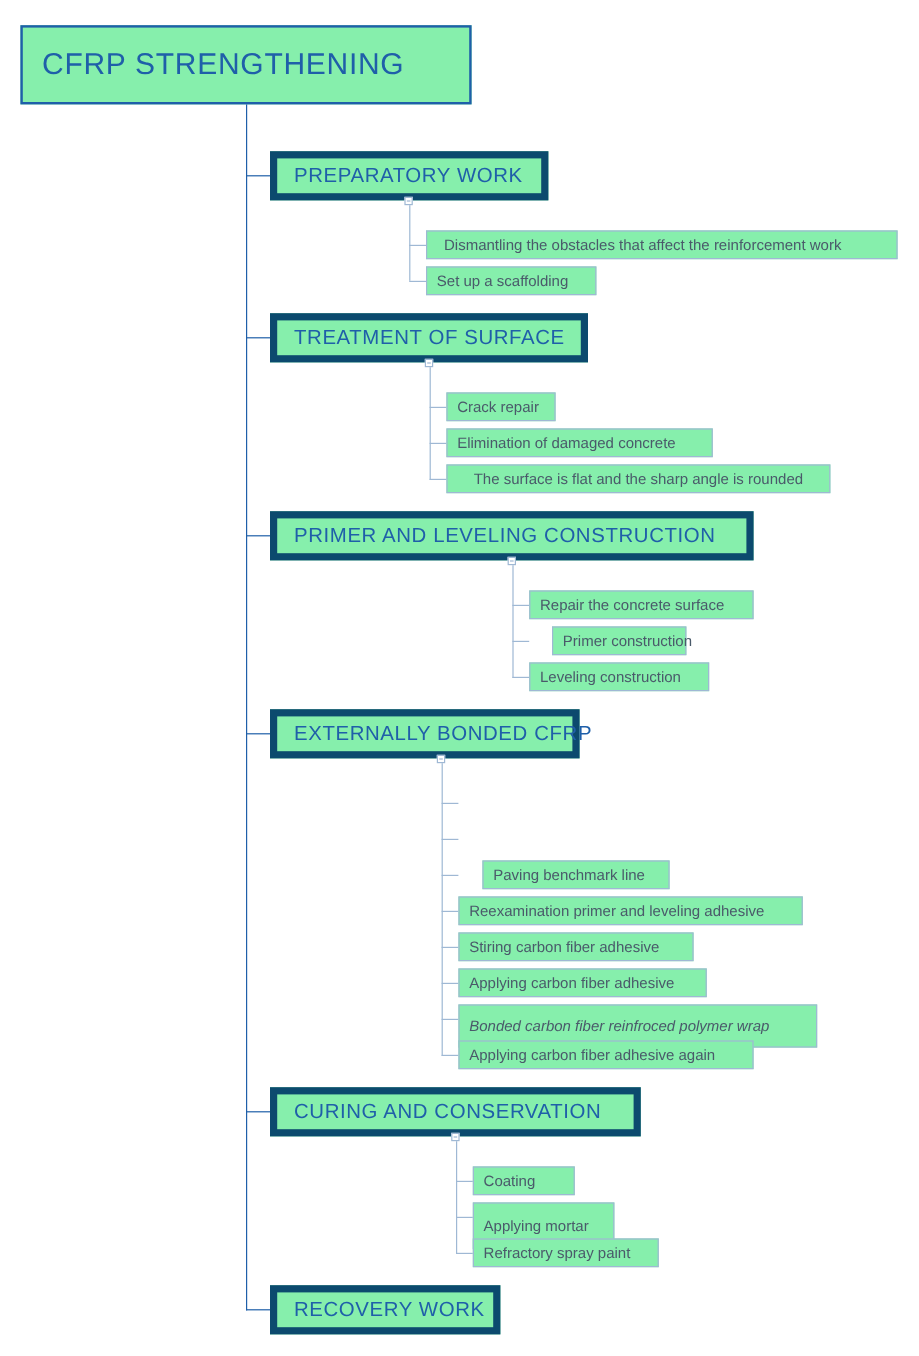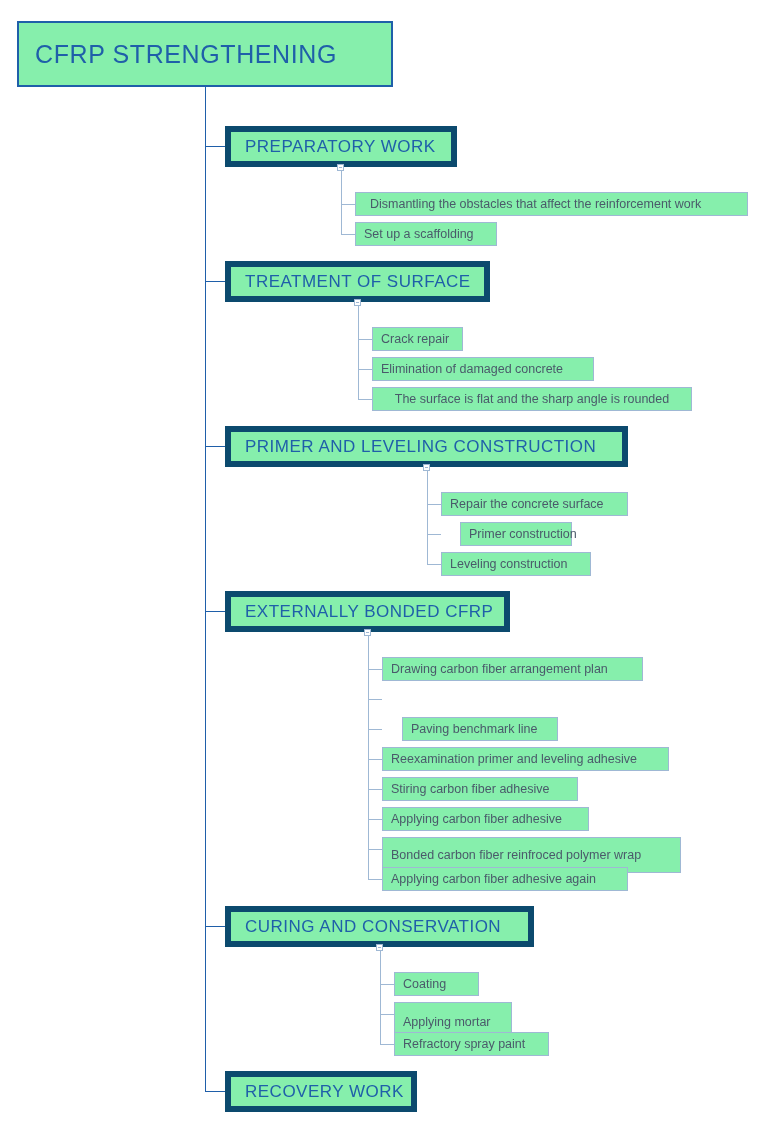--- a/index.html
+++ b/index.html
@@ -138,48 +138,45 @@
   <div class="ln ln-h ln-light" style="left:427px; top:534px; width:14px;"></div>
   <div class="node leaf" style="left:441px; top:522px; width:112px; height:24px;margin-left:19px;">
     <span>Primer construction</span>
   </div>
   <div class="ln ln-h ln-light" style="left:427px; top:564px; width:14px;"></div>
   <div class="node leaf" style="left:441px; top:552px; width:150px; height:24px;">
     <span>Leveling construction</span>
   </div>
 
   <div class="ln ln-h" style="left:205px; top:611px; width:20px;"></div>
-  <div class="node branch" style="left:225px; top:591px; width:285px; height:41px;">
+  <div class="node branch" style="left:225px; top:591px; width:258px; height:41px;">
     <span>EXTERNALLY BONDED CFRP</span>
   </div>
   <div class="handle" style="left:364px; top:629px;"></div>
   <div class="ln ln-v ln-light" style="left:368px; top:636px; height:244px;"></div>
   <div class="ln ln-h ln-light" style="left:368px; top:669px; width:14px;"></div>
-  <div class="node leaf" style="left:382px; top:657px; width:261px; height:24px;">
-    <span>Drawing carbon fiber arrangement plan</span>
-  </div>
   <div class="ln ln-h ln-light" style="left:368px; top:699px; width:14px;"></div>
   <div class="ln ln-h ln-light" style="left:368px; top:729px; width:14px;"></div>
   <div class="node leaf" style="left:382px; top:717px; width:156px; height:24px;margin-left:20px;">
     <span>Paving benchmark line</span>
   </div>
   <div class="ln ln-h ln-light" style="left:368px; top:759px; width:14px;"></div>
   <div class="node leaf" style="left:382px; top:747px; width:287px; height:24px;">
     <span>Reexamination primer and leveling adhesive</span>
   </div>
   <div class="ln ln-h ln-light" style="left:368px; top:789px; width:14px;"></div>
   <div class="node leaf" style="left:382px; top:777px; width:196px; height:24px;">
     <span>Stiring carbon fiber adhesive</span>
   </div>
   <div class="ln ln-h ln-light" style="left:368px; top:819px; width:14px;"></div>
   <div class="node leaf" style="left:382px; top:807px; width:207px; height:24px;">
     <span>Applying carbon fiber adhesive</span>
   </div>
   <div class="ln ln-h ln-light" style="left:368px; top:849px; width:14px;"></div>
-  <div class="node leaf" style="left:382px; top:837px; width:299px; height:36px;">
+  <div class="node leaf" style="left:382px; top:837px; width:299px; height:36px;font-style:italic;">
     <span>Bonded carbon fiber reinfroced polymer wrap</span>
   </div>
   <div class="ln ln-h ln-light" style="left:368px; top:879px; width:14px;"></div>
   <div class="node leaf" style="left:382px; top:867px; width:246px; height:24px;">
     <span>Applying carbon fiber adhesive again</span>
   </div>
 
   <div class="ln ln-h" style="left:205px; top:926px; width:20px;"></div>
   <div class="node branch" style="left:225px; top:906px; width:309px; height:41px;">
     <span>CURING AND CONSERVATION</span>

